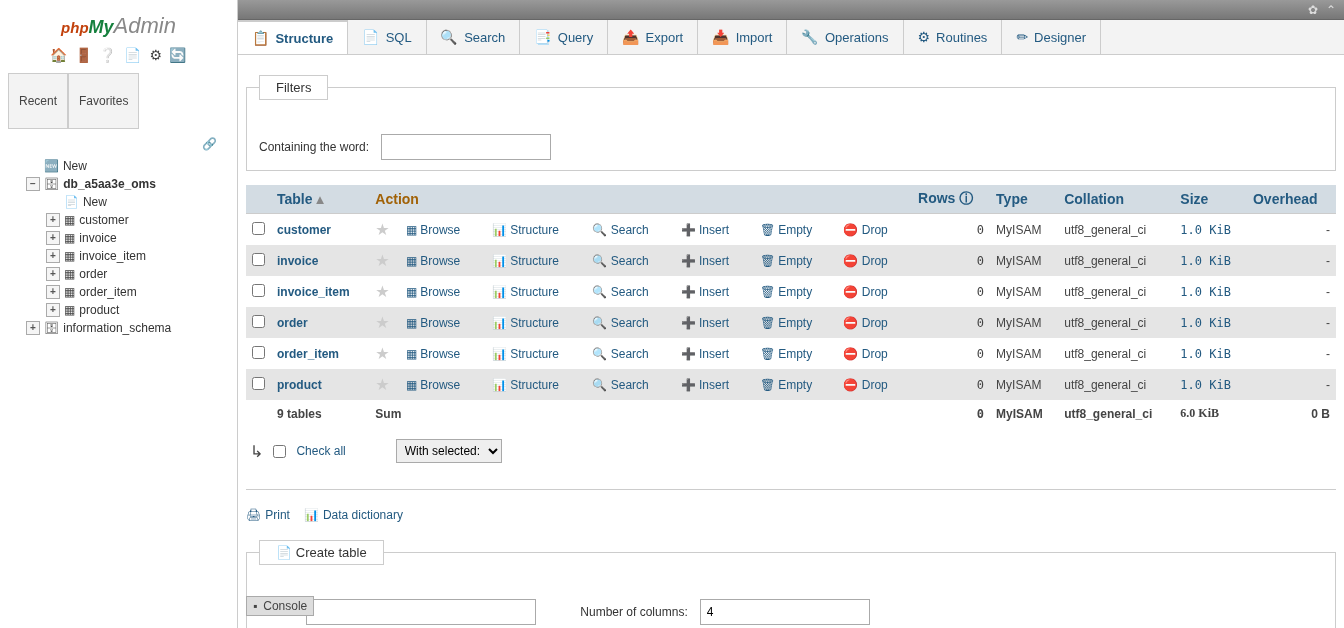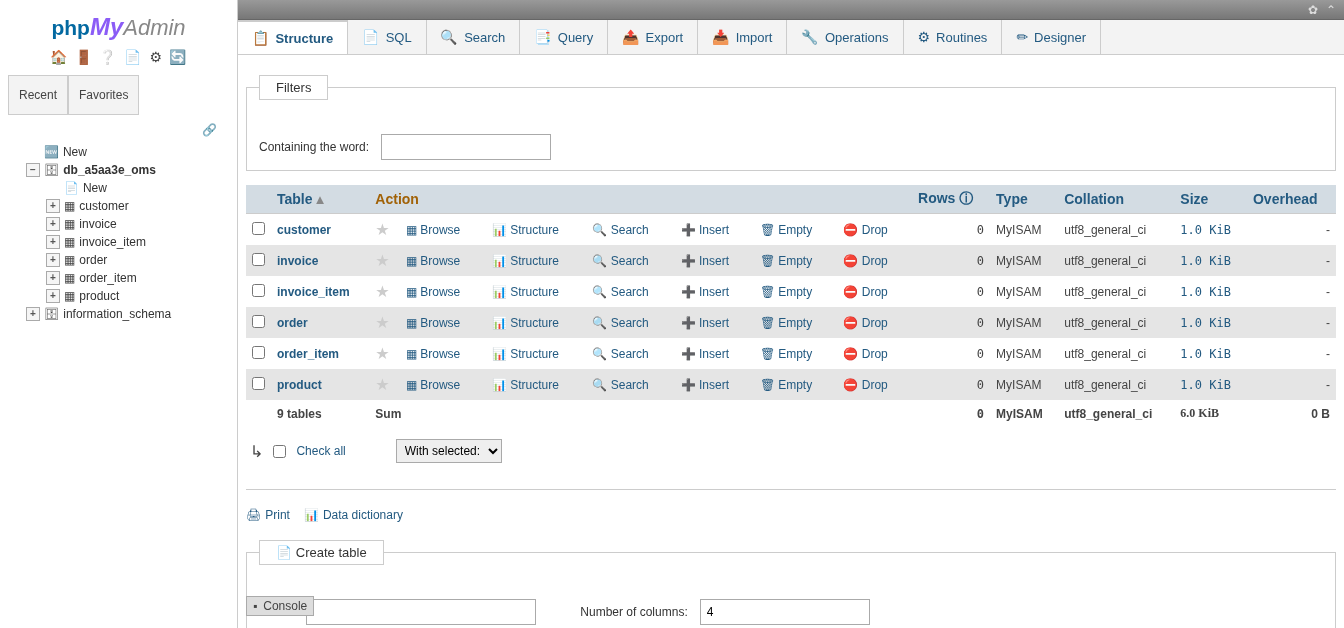--- a/index.html
+++ b/index.html
@@ -2,27 +2,27 @@
 <html><head>
 <meta charset="utf-8">
 <style>
 * { box-sizing: border-box; margin: 0; padding: 0; }
 body { font-family: sans-serif; font-size: 12px; color: #444; background: #fff; overflow: hidden; }
 .app { display: flex; width: 1344px; height: 628px; }
 
 
 .sidebar { width: 238px; background: #fff; border-right: 1px solid #ccc; padding: 5px 0; overflow: auto; }
 .logo { text-align: center; padding: 8px 0 4px; }
-.logo-php { color: #0369a1; font-size: 21px; font-weight: bold; }
-.logo-my { color: #8b5cf6; font-size: 24px; font-weight: bold; font-style: italic; }
+.logo-php { color: #c2410c; font-size: 15px; font-weight: bold; font-style: italic; }
+.logo-my { color: #15803d; font-size: 18px; font-weight: bold; font-style: italic; }
 .logo-admin { color: #888; font-size: 22px; font-style: italic; }
 .sidebar-icons { text-align: center; padding: 4px 0; }
 .sidebar-icons span { margin: 0 2px; font-size: 14px; cursor: pointer; }
 .recent-fav { display: flex; gap: 0; padding: 6px 8px; }
-.recent-fav button { background: #f3f3f3; border: 1px solid #ccc; padding: 12px 10px; font-size: 12px; cursor: pointer; color: #444; }
+.recent-fav button { background: #f3f3f3; border: 1px solid #ccc; padding: 20px 10px; font-size: 12px; cursor: pointer; color: #444; }
 .link-icon-row { text-align: right; padding: 2px 20px; color: #888; font-size: 12px; }
 .tree { padding: 4px 8px; }
 .tree-node { padding: 2px 0 2px 4px; display: flex; align-items: center; gap: 4px; cursor: pointer; }
 .tree-node.level1 { padding-left: 18px; }
 .tree-node.level2 { padding-left: 38px; }
 .tree-exp { display: inline-flex; align-items: center; justify-content: center; width: 14px; height: 14px; border: 1px solid #aaa; background: #f5f5f5; font-size: 10px; line-height: 1; color: #555; font-weight: bold; }
 .tree-spacer { width: 14px; display: inline-block; }
 .tree-ico { font-size: 12px; }
 .tree-label { color: #333; }
 .tree-label.active { font-weight: bold; }

